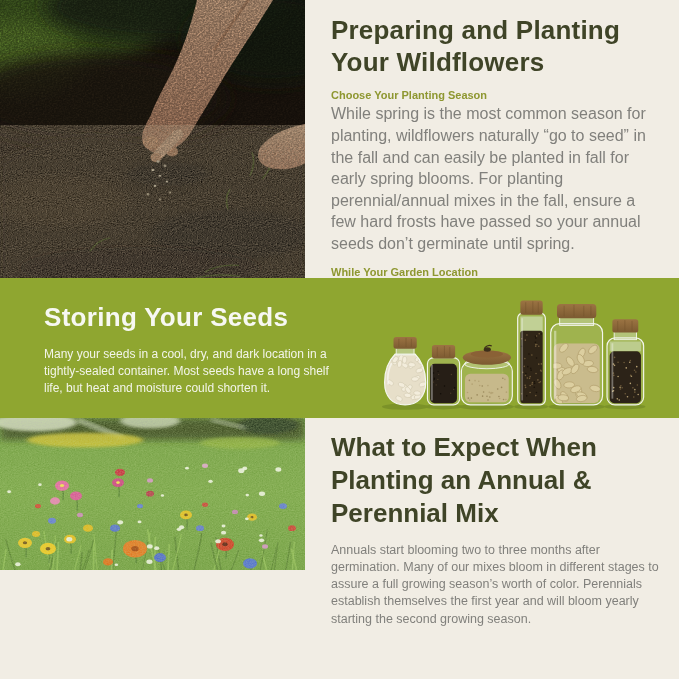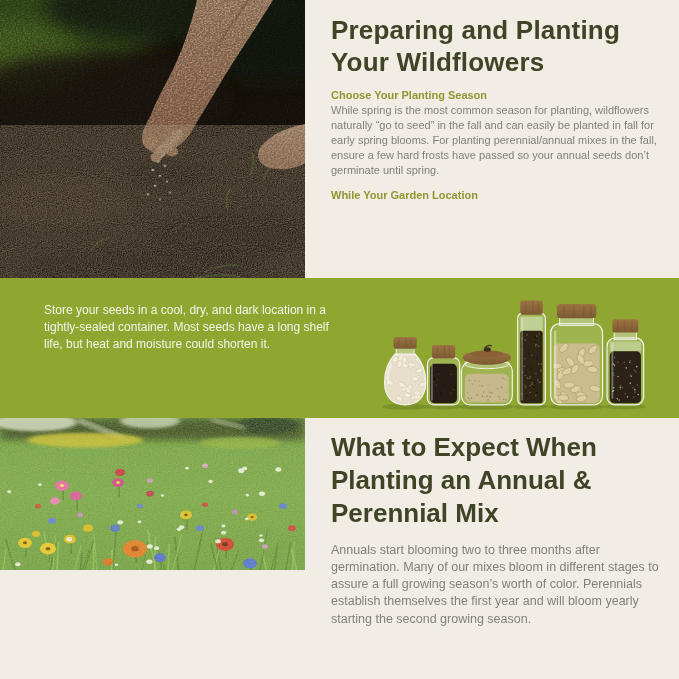--- a/index.html
+++ b/index.html
@@ -7,21 +7,21 @@
   .canvas{position:relative;width:679px;height:679px;background:#f1ede4;}
   .row{display:flex;}
   .row-top{height:278px;}
   .row-bottom{height:152px;}
   .photo{position:relative;width:305px;flex:0 0 305px;overflow:hidden;background:#2a2115;}
   .photo svg{position:absolute;inset:0;width:100%;height:100%;display:block;}
   .panel{flex:1;background:#f1ede4;}
   .panel-top{padding:15px 20px 0 26px;}
   .panel-top h1{margin:0 0 9px;font-size:26px;line-height:1.22;font-weight:bold;color:#3f4427;letter-spacing:.2px;max-width:330px;}
   .block h3{margin:11px 0 2px;font-size:11px;font-weight:bold;color:#8e9730;}
-  .block p{margin:0;font-size:11px;line-height:1.35;color:#81807c;max-width:336px;}
+  .block p{margin:0;font-size:16px;line-height:1.35;color:#81807c;max-width:336px;}
   .band{height:140px;background:#8fa630;display:flex;}
   .band-text{flex:0 0 352px;padding:24px 0 0 44px;box-sizing:border-box;}
   .band-text h2{margin:0 0 13px;font-size:26px;font-weight:bold;color:#f7f8f2;letter-spacing:.3px;}
   .band-text p{margin:0;font-size:12px;line-height:1.43;color:#f3f5ea;max-width:300px;}
   .jars{flex:1;display:flex;align-items:flex-end;justify-content:flex-end;padding:0 30px 5px 0;}
   .jars svg{width:268px;height:118px;display:block;}
   .panel-bottom{padding:13px 20px 0 26px;}
   .panel-bottom h2{margin:0 0 12px;font-size:26px;line-height:1.27;font-weight:bold;color:#3f4427;max-width:330px;}
   .panel-bottom p{margin:0;font-size:12.5px;line-height:1.37;color:#81807c;max-width:336px;}
 </style>
@@ -110,21 +110,22 @@
       <div class="block">
         <h3>While Your Garden Location</h3>
       </div>
       <div class="block">
       </div>
     </div>
   </section>
 
   <section class="band">
     <div class="band-text">
-      <p>Store your seeds in a cool, dry, and dark location in a tightly-sealed container. Most seeds have a long shelf life, but heat and moisture could shorten it.</p>
+      <h2>Storing Your Seeds</h2>
+      <p>Many your seeds in a cool, dry, and dark location in a tightly-sealed container. Most seeds have a long shelf life, but heat and moisture could shorten it.</p>
     </div>
     <div class="jars" role="img" aria-label="Six corked glass jars filled with assorted seeds">
       <svg viewBox="0 0 300 132">
         <defs>
           <linearGradient id="cork" x1="0" y1="0" x2="0" y2="1">
             <stop offset="0" stop-color="#9c7443"></stop>
               <stop offset="1" stop-color="#7c5a31"></stop>
           </linearGradient>
           <clipPath id="cp1">
               <path d="M16,66 C8,74 4,86 4,98 C4,114 13,123 27,123 C41,123 50,114 50,98 C50,86 46,74 38,66 Z"></path>

